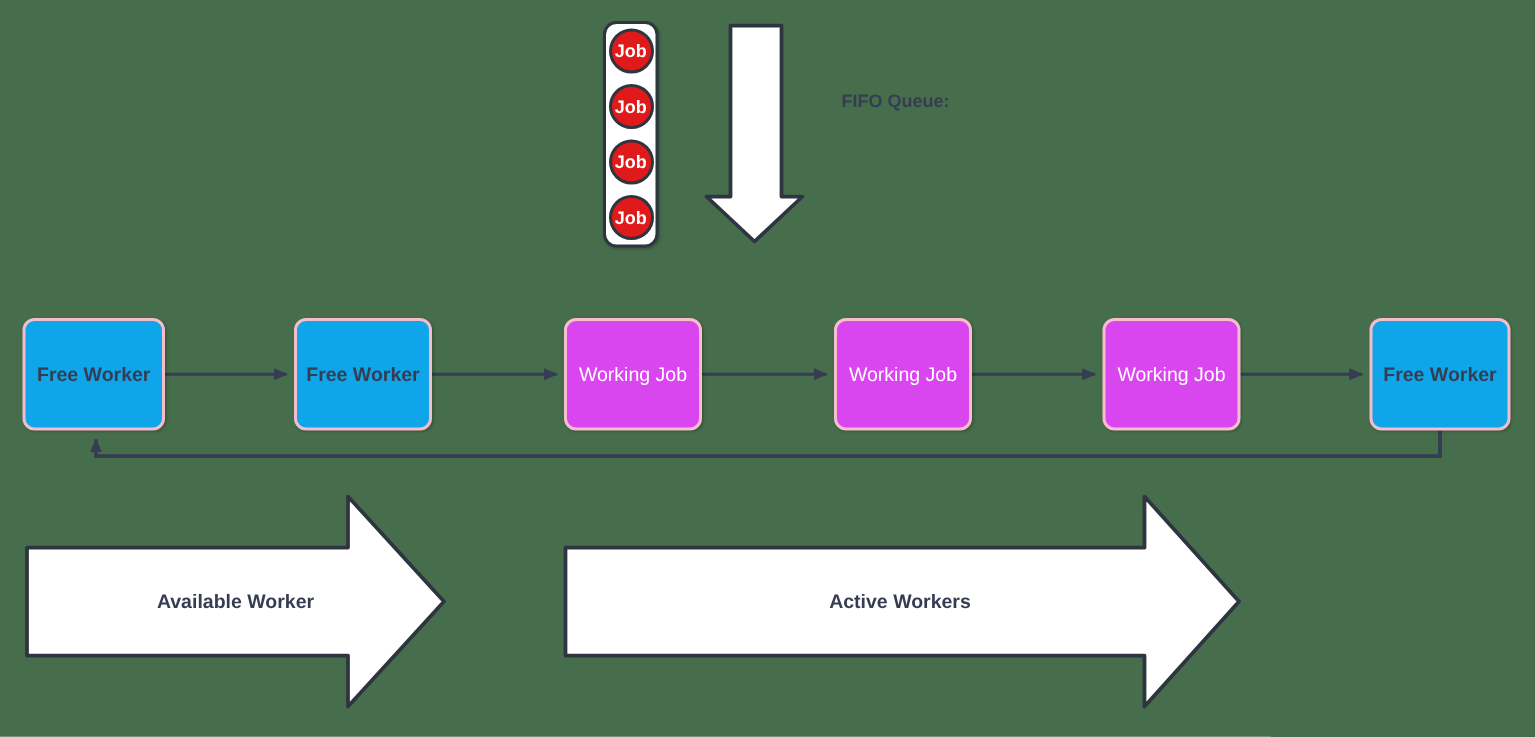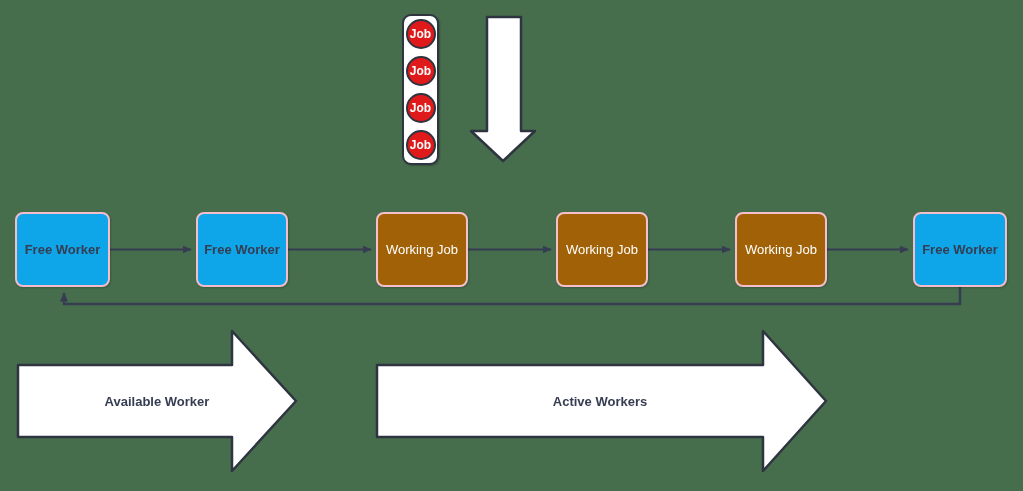--- a/index.html
+++ b/index.html
@@ -79,21 +79,21 @@
     box-sizing: border-box;
     box-shadow: 1px 1px 2px rgba(0,0,0,0.2);
   }
   .node.free {
     background: #0ea5e9;
     border: 2px solid #f3bdcb;
     color: #363d52;
     font-weight: bold;
   }
   .node.working {
-    background: #a16207;
+    background: #d946ef;
     border: 2px solid #f6bfcd;
     color: #ffffff;
     font-weight: normal;
   }
   .n1 { left: 15px;  width: 95px; }
   .n2 { left: 196px; width: 92px; }
   .n3 { left: 376px; width: 92px; }
   .n4 { left: 556px; width: 92px; }
   .n5 { left: 735px; width: 92px; }
   .n6 { left: 913px; width: 94px; }
@@ -138,20 +138,21 @@
   </svg>
 
   <div class="queue-stack">
     <div class="job-circle">Job</div>
     <div class="job-circle">Job</div>
     <div class="job-circle">Job</div>
     <div class="job-circle">Job</div>
   </div>
 
   <div class="annotation">
+    <div>FIFO Queue:</div>
   </div>
 
   <div class="node free n1">Free Worker</div>
   <div class="node free n2">Free Worker</div>
   <div class="node working n3">Working Job</div>
   <div class="node working n4">Working Job</div>
   <div class="node working n5">Working Job</div>
   <div class="node free n6">Free Worker</div>
 
   <div class="flow-label available">Available Worker</div>

